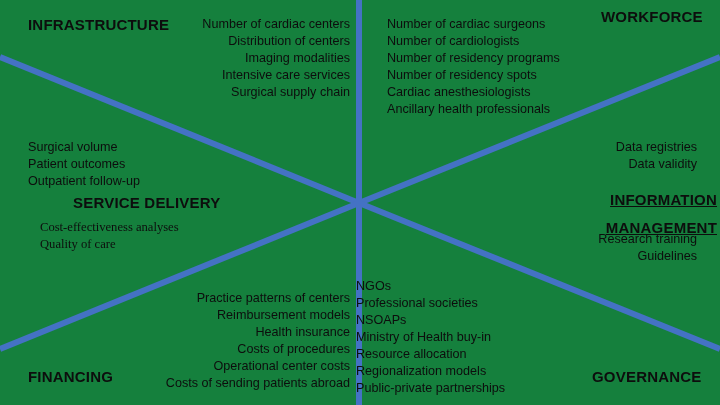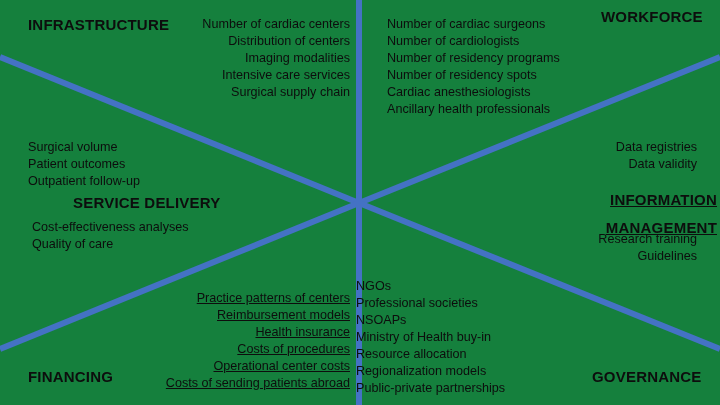--- a/index.html
+++ b/index.html
@@ -72,33 +72,33 @@
 Ancillary health professionals</div>
 
   <div class="heading la" style="left:601px; top:8px; width:120px;">WORKFORCE</div>
 
   <div class="txt la" style="left:28px; top:139px; width:240px;">Surgical volume
 Patient outcomes
 Outpatient follow-up</div>
 
   <div class="heading la" style="left:28px; top:194px; width:260px;margin-left:45px;">SERVICE DELIVERY</div>
 
-  <div class="txt la" style="left:32px; top:219px; width:240px;">Cost-effectiveness analyses
+  <div class="txt la" style="left:40px; top:219px; width:240px;font-family:Liberation Serif, serif;">Cost-effectiveness analyses
 Quality of care</div>
 
   <div class="txt ra" style="left:497px; top:139px; width:200px;">Data registries
 Data validity</div>
 
   <div class="heading ra" style="left:457px; top:186px; width:260px; line-height:28px;text-decoration:underline;">INFORMATION
 MANAGEMENT</div>
 
   <div class="txt ra" style="left:497px; top:231px; width:200px;">Research training
 Guidelines</div>
 
-  <div class="txt ra" style="left:130px; top:290px; width:220px;text-decoration:underline;">Practice patterns of centers
+  <div class="txt ra" style="left:130px; top:290px; width:220px;">Practice patterns of centers
 Reimbursement models
 Health insurance
 Costs of procedures
 Operational center costs
 Costs of sending patients abroad</div>
 
   <div class="heading la" style="left:28px; top:368px; width:160px;">FINANCING</div>
 
   <div class="txt la" style="left:356px; top:278px; width:230px;">NGOs
 Professional societies

